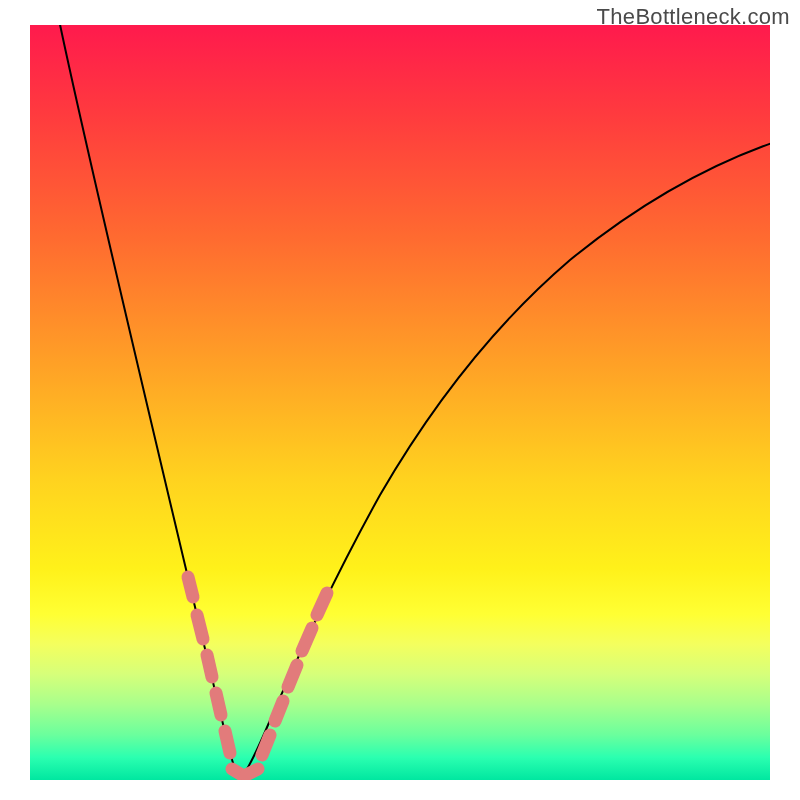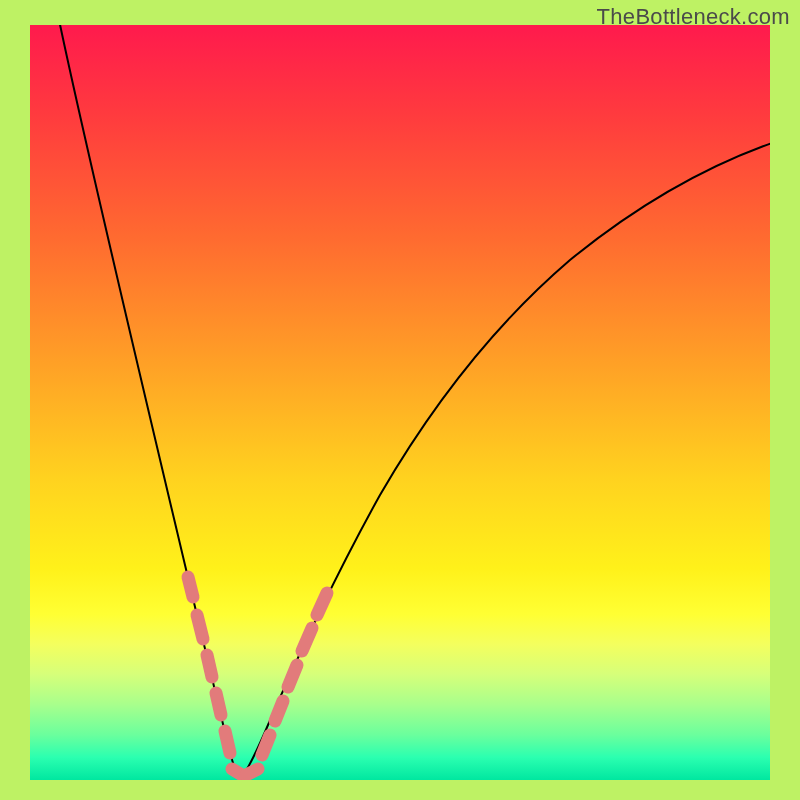--- a/index.html
+++ b/index.html
@@ -10,21 +10,21 @@
     background: #000;
     font-family: Arial, Helvetica, sans-serif;
     overflow: hidden;
   }
   .frame {
     position: absolute;
     left: 0;
     top: 0;
     width: 800px;
     height: 800px;
-    background: #bef264;
+    background: #ffffff;
   }
   .plot {
     position: absolute;
     left: 30px;
     top: 25px;
     width: 740px;
     height: 755px;
     
     background: linear-gradient(to bottom,
       #ff1a4d 0%,

